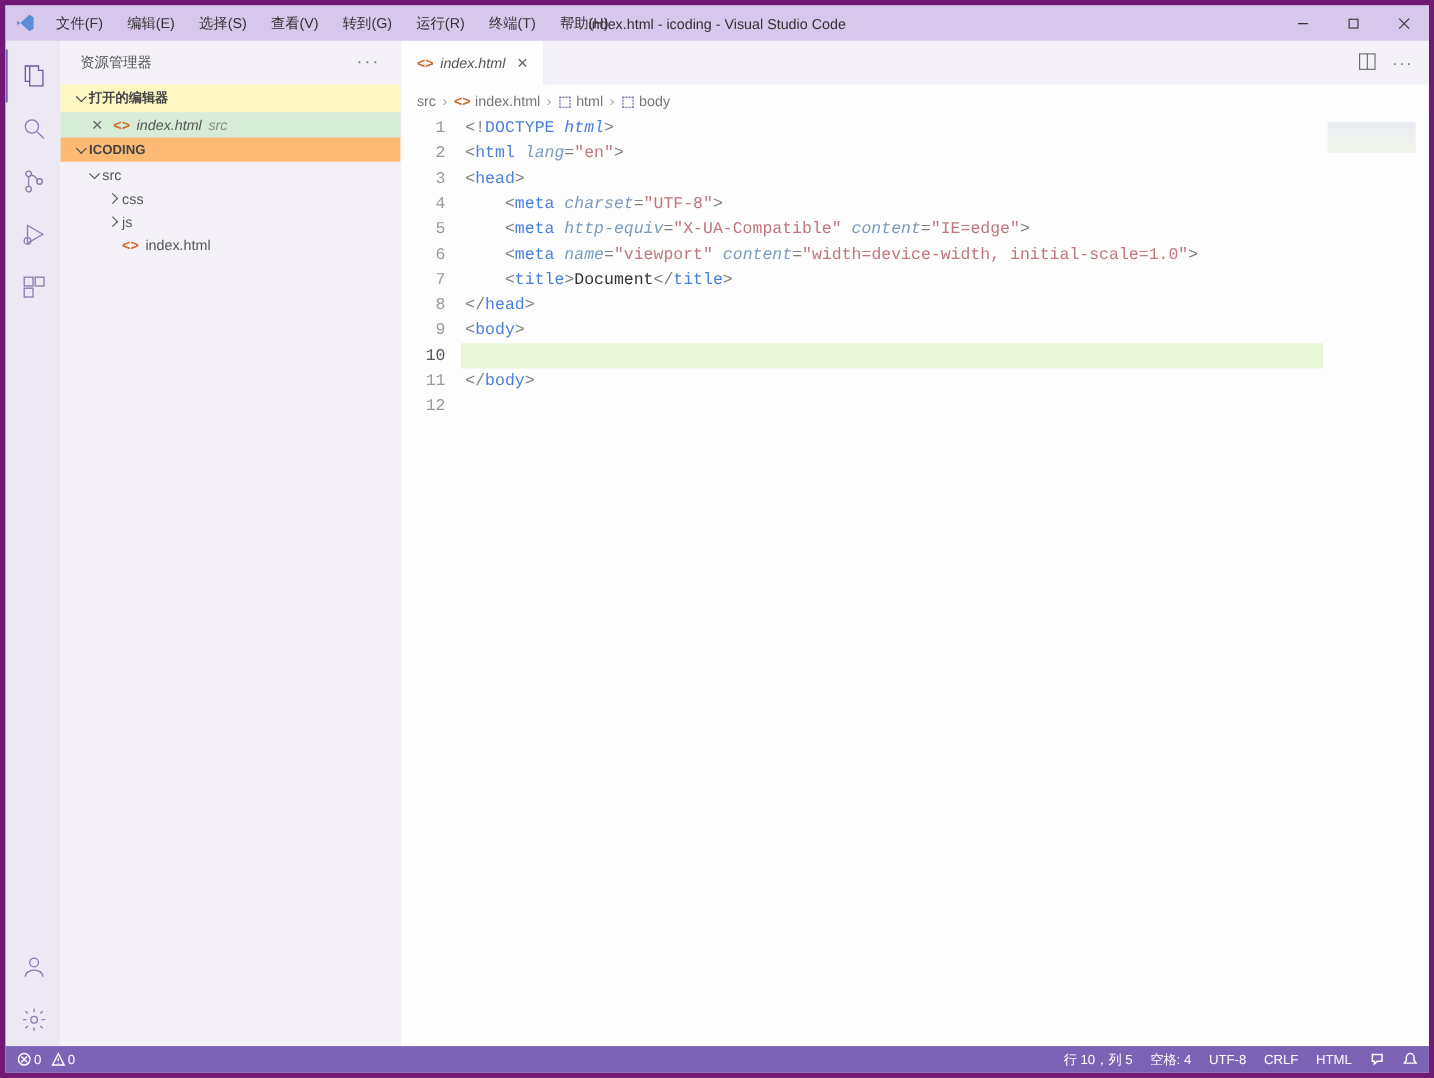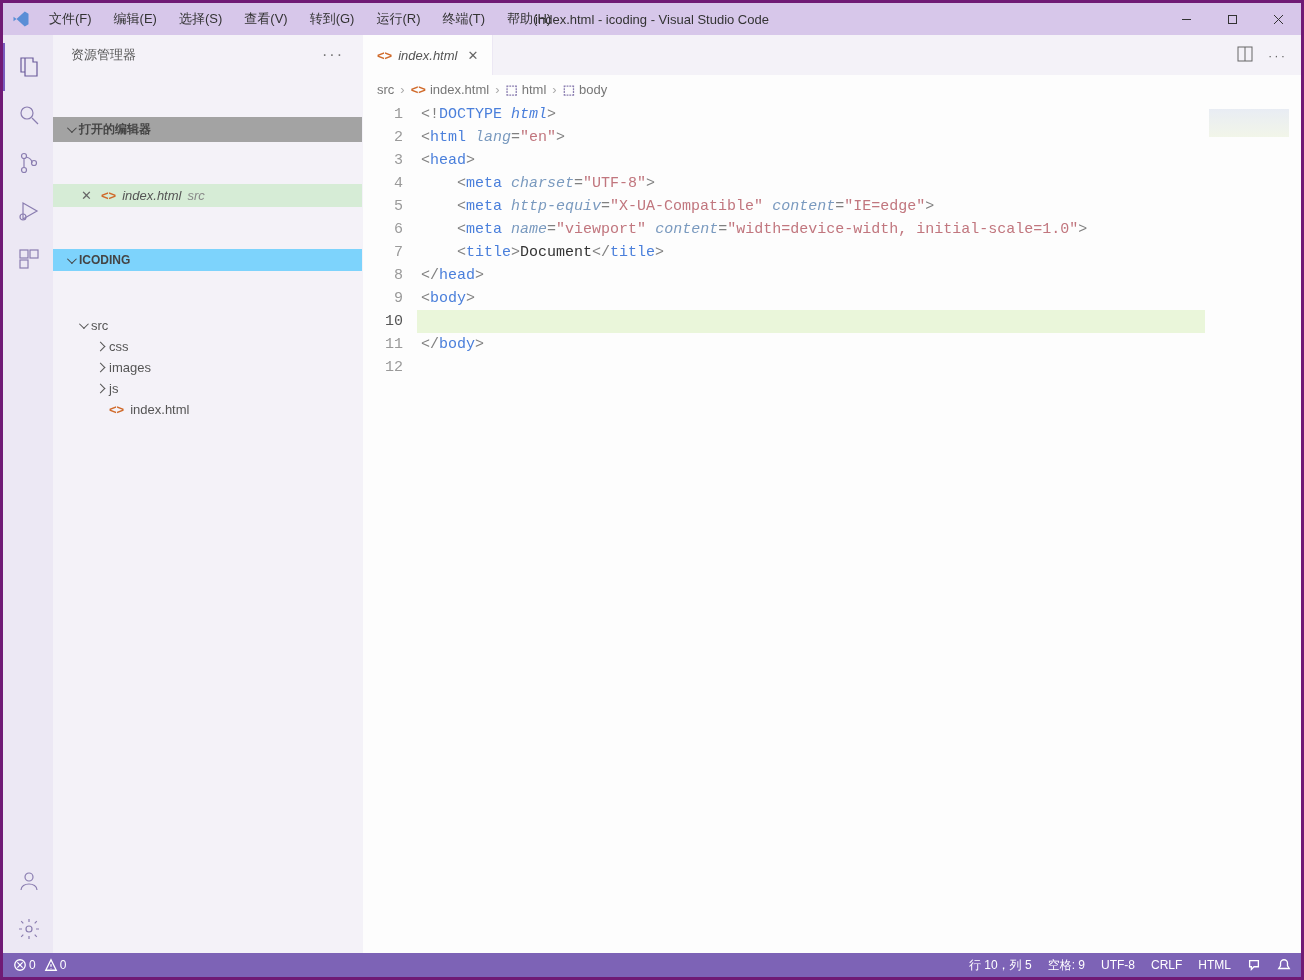--- a/index.html
+++ b/index.html
@@ -1,17 +1,17 @@
 <!DOCTYPE html>
 <html><head>
 <meta charset="utf-8">
 <style>
 * { margin:0; padding:0; box-sizing:border-box; }
 body { font-family:"Segoe UI","Microsoft YaHei",sans-serif; font-size:13px; background:#f8f8f8; color:#333; overflow:hidden; width:1304px; height:980px; }
-.root { display:flex; flex-direction:column; width:1304px; height:980px; border:3px solid #701a75; }
+.root { display:flex; flex-direction:column; width:1304px; height:980px; border:5px solid #701a75; }
 
 
 .titlebar { height:32px; background:#d7c7ea; display:flex; align-items:center; color:#333; font-size:13px; position:relative; }
 .titlebar .logo { width:36px; display:flex; align-items:center; justify-content:center; }
 .titlebar .logo svg { width:18px; height:18px; }
 .menubar { display:flex; gap:2px; }
 .menubar .menu-item { padding:4px 10px; cursor:pointer; }
 .titlebar .title-center { position:absolute; left:50%; transform:translateX(-50%); font-size:13px; color:#333; }
 .titlebar .wincontrols { position:absolute; right:0; display:flex; }
 .titlebar .wincontrols .wc { width:46px; height:32px; display:flex; align-items:center; justify-content:center; cursor:pointer; font-family:sans-serif; }
@@ -20,24 +20,24 @@
 .main { flex:1; display:flex; overflow:hidden; }
 
 
 .activitybar { width:50px; background:#ece8f4; display:flex; flex-direction:column; align-items:center; padding-top:8px; }
 .activitybar .ab-item { width:50px; height:48px; display:flex; align-items:center; justify-content:center; color:#8a7db0; cursor:pointer; border-left:2px solid transparent; }
 .activitybar .ab-item.active { color:#6a5a9a; border-left:2px solid #7a5bbd; }
 .activitybar .spacer { flex:1; }
 .activitybar svg { width:24px; height:24px; stroke:currentColor; fill:none; stroke-width:1.2; }
 
 
-.sidebar { width:310px; background:#f4f2f8; border-right:1px solid rgba(0,0,0,0.00); display:flex; flex-direction:column; font-size:13px; color:#555;gap:42px; }
+.sidebar { width:310px; background:#f4f2f8; border-right:1px solid rgba(0,0,0,0.00); display:flex; flex-direction:column; font-size:13px; color:#555; }
 .sidebar-header { height:40px; display:flex; align-items:center; padding:0 18px; font-size:13px; color:#555; justify-content:space-between; }
 .sidebar-header .dots { font-size:16px; color:#777; cursor:pointer; letter-spacing:2px; }
-.section-hdr { display:flex; align-items:center; padding:4px 10px; font-weight:600; font-size:12px; color:#444; cursor:pointer; background:#a3a3a3; }
+.section-hdr { display:flex; align-items:center; padding:4px 10px; font-weight:600; font-size:12px; color:#444; cursor:pointer; background:#fef9c3; }
 .section-hdr .chev { width:14px; display:inline-flex; justify-content:center; margin-right:2px; }
 .open-editor-item { display:flex; align-items:center; padding:4px 10px 4px 28px; background:#d6ecd6; }
 .open-editor-item .close-x { width:16px; color:#666; cursor:pointer; margin-right:4px; }
 .open-editor-item .fic { margin-right:6px; font-weight:bold; }
 .open-editor-item .fname { font-style:italic; color:#555; margin-right:6px; }
 .open-editor-item .fpath { font-style:italic; color:#888; }
 .tree { padding:2px 0; }
 .tree .tree-item { display:flex; align-items:center; padding:3px 10px; cursor:pointer; }
 .tree .tree-item .chev { width:14px; display:inline-flex; justify-content:center; margin-right:2px; color:#555; }
 .tree .tree-item .fic { margin-right:6px; font-weight:bold; }
@@ -190,36 +190,32 @@
       <div class="section-hdr">
         <span class="chev chev-down"></span>
         <span>打开的编辑器</span>
       </div>
       <div class="open-editor-item">
         <span class="close-x">✕</span>
         <span class="fic html">&lt;&gt;</span>
         <span class="fname">index.html</span>
         <span class="fpath">src</span>
       </div>
-      <div class="section-hdr" style="background:#7dd3fc;">
+      <div class="section-hdr" style="background:#fdba74;">
         <span class="chev chev-down"></span>
         <span>ICODING</span>
       </div>
       <div class="tree">
         <div class="tree-item depth1">
           <span class="chev chev-down"></span>
           <span>src</span>
         </div>
         <div class="tree-item depth2">
           <span class="chev chev-right"></span>
           <span>css</span>
-        </div>
-        <div class="tree-item depth2">
-          <span class="chev chev-right"></span>
-          <span>images</span>
         </div>
         <div class="tree-item depth2">
           <span class="chev chev-right"></span>
           <span>js</span>
         </div>
         <div class="tree-item depth2">
           <span class="chev" style="visibility:hidden;"></span>
           <span class="fic html">&lt;&gt;</span>
           <span>index.html</span>
         </div>
@@ -307,21 +303,21 @@
       <span style="margin:0 8px 0 2px;">0</span>
       <svg viewBox="0 0 16 16">
           <path d="M8 2l6 12H2z"></path>
           <line x1="8" y1="7" x2="8" y2="10"></line>
           <line x1="8" y1="12" x2="8" y2="12.5"></line>
         </svg>
       <span style="margin-left:2px;">0</span>
     </div>
     <div class="sb-spacer"></div>
     <div class="sb-item">行 10，列 5</div>
-    <div class="sb-item">空格: 9</div>
+    <div class="sb-item">空格: 4</div>
     <div class="sb-item">UTF-8</div>
     <div class="sb-item">CRLF</div>
     <div class="sb-item">HTML</div>
     <div class="sb-item">
         <svg viewBox="0 0 16 16">
           <path d="M3 3h10v7H8l-3 3v-3H3z"></path>
         </svg>
       </div>
     <div class="sb-item" style="margin-right:0;">
         <svg viewBox="0 0 16 16">

